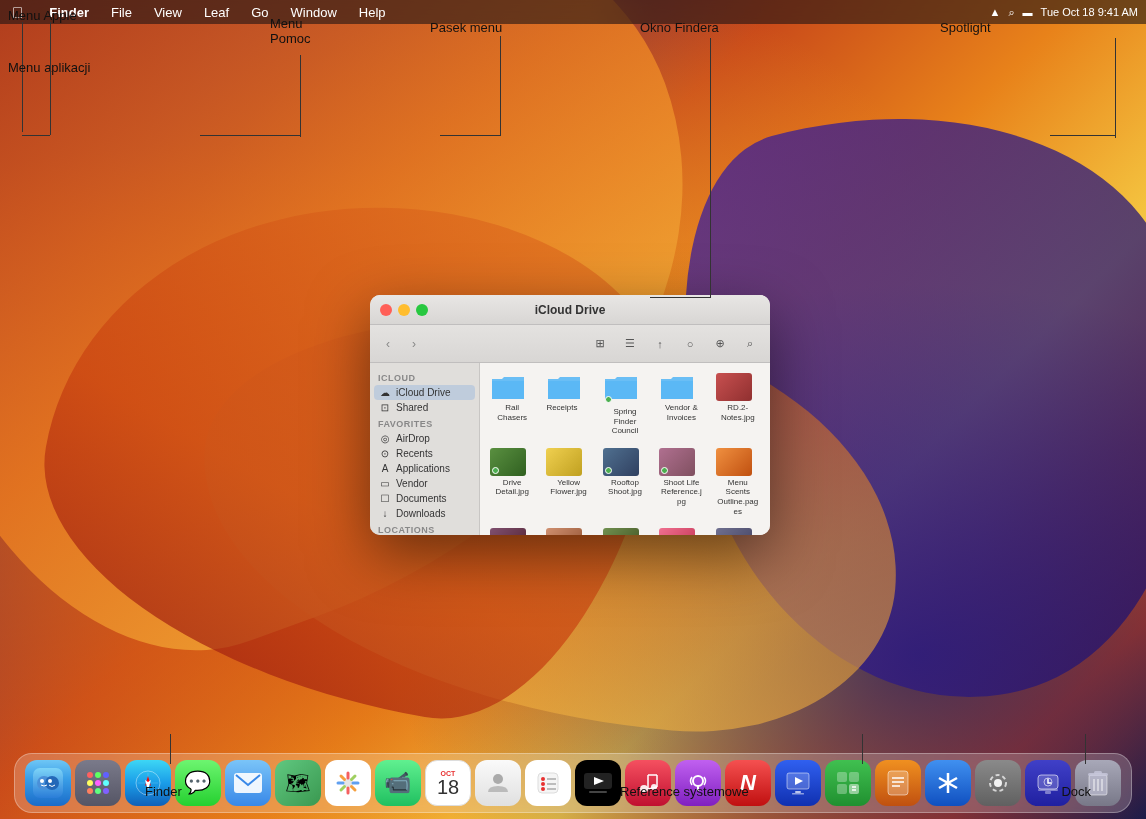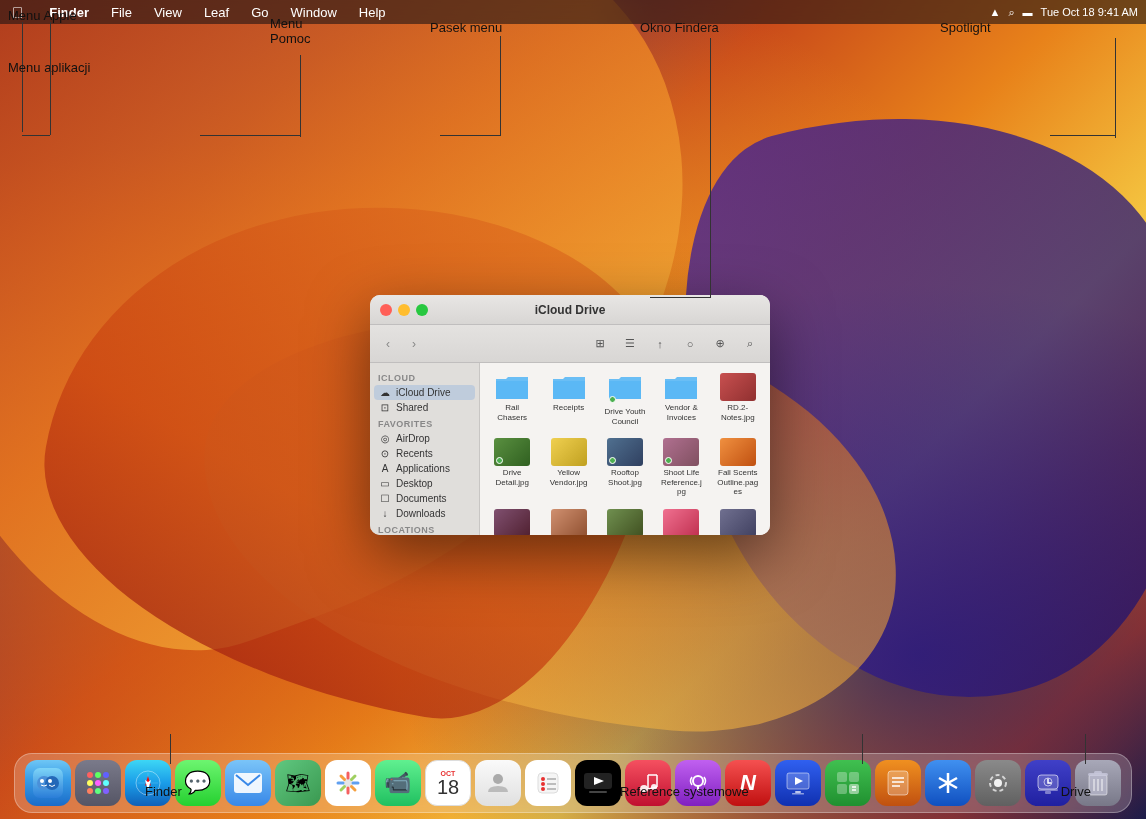--- a/index.html
+++ b/index.html
@@ -263,21 +263,21 @@
 
     .file-grid {
       display: grid;
       grid-template-columns: repeat(5, 1fr);
       gap: 8px;
     }
 
     .file-item {
       display: flex;
       flex-direction: column;
-      align-items: center;
+      align-items: flex-start;
       gap: 2px;
       cursor: pointer;
       padding: 2px;
       border-radius: 4px;
     }
 
     .file-name {
       font-size: 8px;
       color: #333;
       text-align: center;
@@ -443,21 +443,21 @@
         <div class="sidebar-item">
           <span class="sidebar-icon">⊙</span>
           <span>Recents</span>
         </div>
         <div class="sidebar-item">
           <span class="sidebar-icon">A</span>
           <span>Applications</span>
         </div>
         <div class="sidebar-item">
           <span class="sidebar-icon">▭</span>
-          <span>Desktop</span>
+          <span>Vendor</span>
         </div>
         <div class="sidebar-item">
           <span class="sidebar-icon">☐</span>
           <span>Documents</span>
         </div>
         <div class="sidebar-item">
           <span class="sidebar-icon">↓</span>
           <span>Downloads</span>
         </div>
         <div class="sidebar-section-label">Locations</div>
@@ -481,21 +481,21 @@
             <span class="file-name">Receipts</span>
           </div>
           <div class="file-item">
             <div style="position:relative;">
               <svg width="36" height="28" viewBox="0 0 36 28">
                 <path d="M2,6 L12,6 L14,4 L34,4 L34,26 L2,26 Z" fill="#5bb8f5" opacity="0.9"></path>
                 <path d="M2,8 L34,8 L34,26 L2,26 Z" fill="#5bb8f5"></path>
               </svg>
               <div style="width:7px;height:7px;background:#4caf50;border-radius:50%;position:absolute;bottom:2px;left:2px;border:1px solid #fff;"></div>
             </div>
-            <span class="file-name">Drive Youth Council</span>
+            <span class="file-name">Spring Finder Council</span>
           </div>
           <div class="file-item">
             <svg width="36" height="28" viewBox="0 0 36 28">
               <path d="M2,6 L12,6 L14,4 L34,4 L34,26 L2,26 Z" fill="#5bb8f5" opacity="0.9"></path>
               <path d="M2,8 L34,8 L34,26 L2,26 Z" fill="#5bb8f5"></path>
             </svg>
             <span class="file-name">Vendor &amp; Invoices</span>
           </div>
           <div class="file-item">
             <div style="width:36px;height:28px;background:#c04040;border-radius:3px;overflow:hidden;position:relative;">
@@ -508,41 +508,41 @@
             <div style="width:36px;height:28px;background:#4a8040;border-radius:3px;position:relative;overflow:hidden;">
               <div style="width:100%;height:100%;background:linear-gradient(135deg,#5a9040,#306020);"></div>
               <div style="width:7px;height:7px;background:#4caf50;border-radius:50%;position:absolute;bottom:2px;left:2px;border:1px solid #fff;"></div>
             </div>
             <span class="file-name">Drive Detail.jpg</span>
           </div>
           <div class="file-item">
             <div style="width:36px;height:28px;background:#e0c040;border-radius:3px;overflow:hidden;">
               <div style="width:100%;height:100%;background:linear-gradient(135deg,#f0d050,#c0a020);"></div>
             </div>
-            <span class="file-name">Yellow Vendor.jpg</span>
+            <span class="file-name">Yellow Flower.jpg</span>
           </div>
           <div class="file-item">
             <div style="width:36px;height:28px;background:#406080;border-radius:3px;position:relative;overflow:hidden;">
               <div style="width:100%;height:100%;background:linear-gradient(135deg,#507090,#304060);"></div>
               <div style="width:7px;height:7px;background:#4caf50;border-radius:50%;position:absolute;bottom:2px;left:2px;border:1px solid #fff;"></div>
             </div>
             <span class="file-name">Rooftop Shoot.jpg</span>
           </div>
           <div class="file-item">
             <div style="width:36px;height:28px;background:#a06080;border-radius:3px;position:relative;overflow:hidden;">
               <div style="width:100%;height:100%;background:linear-gradient(135deg,#b07090,#805060);"></div>
               <div style="width:7px;height:7px;background:#4caf50;border-radius:50%;position:absolute;bottom:2px;left:2px;border:1px solid #fff;"></div>
             </div>
             <span class="file-name">Shoot Life Reference.jpg</span>
           </div>
           <div class="file-item">
             <div style="width:36px;height:28px;background:#e08030;border-radius:3px;overflow:hidden;">
               <div style="width:100%;height:100%;background:linear-gradient(135deg,#f09040,#c05010);"></div>
             </div>
-            <span class="file-name">Fall Scents Outline.pages</span>
+            <span class="file-name">Menu Scents Outline.pages</span>
           </div>
 
           <div class="file-item">
             <div style="width:36px;height:28px;background:#704060;border-radius:3px;overflow:hidden;">
               <div style="width:100%;height:100%;background:linear-gradient(135deg,#805070,#502030);"></div>
             </div>
 
           </div>
           <div class="file-item">
             <div style="width:36px;height:28px;background:#c08060;border-radius:3px;overflow:hidden;">
@@ -775,15 +775,15 @@
       </svg>
     </div>
   </div>
 
   <div class="label-text" style="bottom: 20px; left: 145px;">Finder</div>
   <div class="v-line" style="bottom: 55px; left: 170px; height: 30px;"></div>
 
   <div class="label-text" style="bottom: 20px; left: 620px;">Reference systemowe</div>
   <div class="v-line" style="bottom: 55px; left: 862px; height: 30px;"></div>
 
-  <div class="label-text" style="bottom: 20px; right: 55px;">Drive</div>
+  <div class="label-text" style="bottom: 20px; right: 55px;">Dock</div>
   <div class="v-line" style="bottom: 55px; right: 60px; height: 30px;"></div>
 </div>
 
 </body></html>

